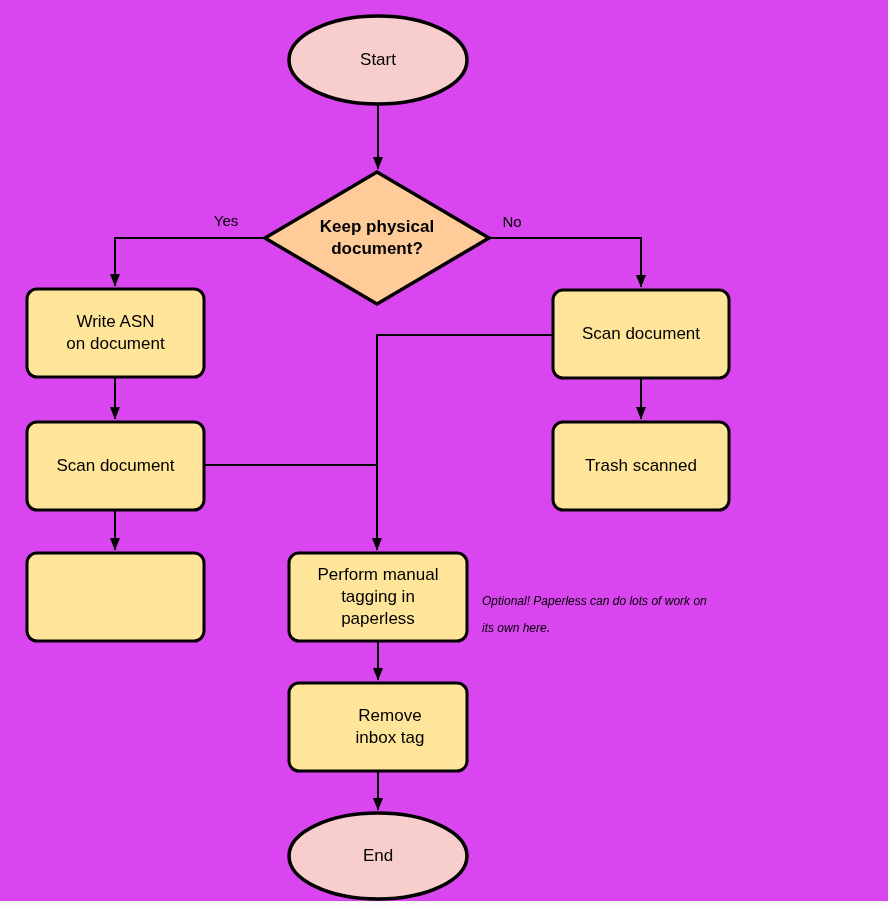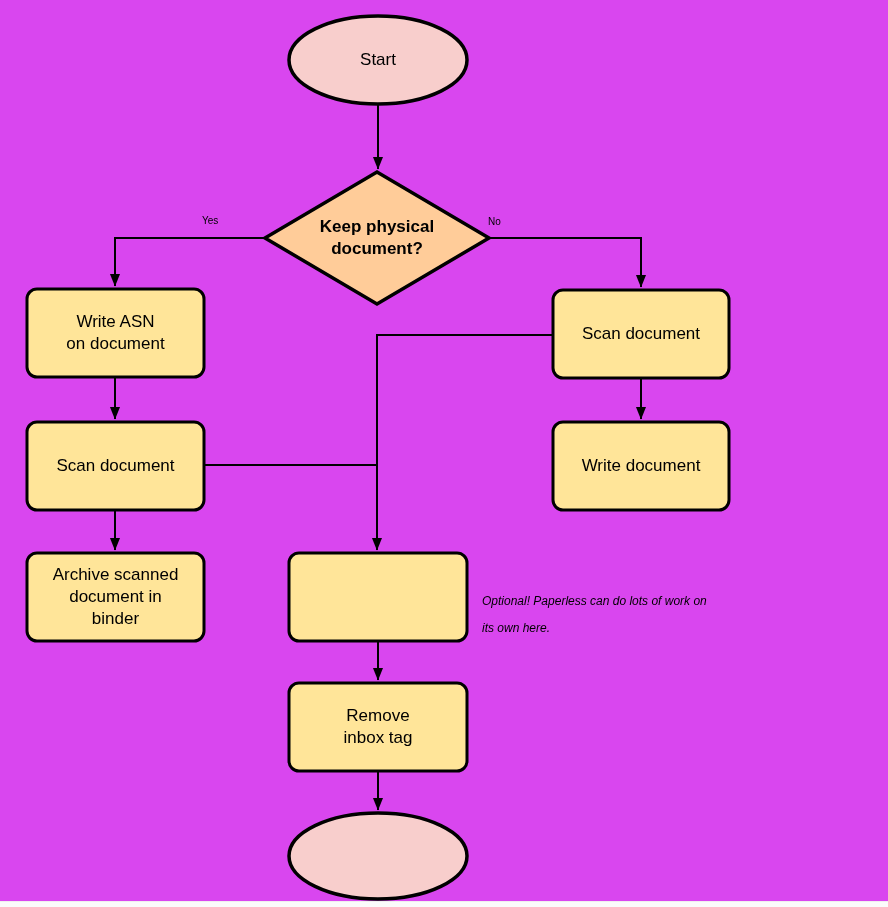--- a/index.html
+++ b/index.html
@@ -40,23 +40,24 @@
     justify-content: center;
     text-align: center;
     white-space: pre-line;
     font-size: 17px;
     line-height: 1.3;
     color: #000000;
     pointer-events: none;
   }
   .elabel {
     position: absolute;
-    font-size: 10px;
+    font-size: 15px;
     line-height: 18px;
     color: #000000;
+    text-align: center;
     white-space: nowrap;
   }
   .note {
     position: absolute;
     left: 482px;
     top: 588px;
     width: 406px;
     font-size: 12px;
     font-style: italic;
     line-height: 27px;
@@ -132,32 +133,33 @@
   <div class="nlabel" style="left:289px; top:16px; width:178px; height:88px;">Start</div>
 
   <div class="nlabel" style="left:265px; top:172px; width:224px; height:132px;font-weight:bold;">Keep physical
 document?</div>
 
   <div class="nlabel" style="left:27px; top:289px; width:177px; height:88px;border-radius:12px;">Write ASN
 on document</div>
 
   <div class="nlabel" style="left:27px; top:422px; width:177px; height:88px;">Scan document</div>
 
-  <div class="nlabel" style="left:27px; top:553px; width:177px; height:88px;">Archive scanned
-document in
-binder</div>
 
   <div class="nlabel" style="left:553px; top:290px; width:176px; height:88px;">Scan document</div>
 
-  <div class="nlabel" style="left:553px; top:422px; width:176px; height:88px;">Write document</div>
+  <div class="nlabel" style="left:553px; top:422px; width:176px; height:88px;">Trash scanned</div>
 
+  <div class="nlabel" style="left:289px; top:553px; width:178px; height:88px;">Perform manual
+tagging in
+paperless</div>
 
-  <div class="nlabel" style="left:289px; top:683px; width:178px; height:88px;">Remove
+  <div class="nlabel" style="left:289px; top:683px; width:178px; height:88px;padding-left:12px;">Remove
 inbox tag</div>
 
+  <div class="nlabel" style="left:289px; top:813px; width:178px; height:86px;">End</div>
 
   <div class="elabel" style="left:202px; top:212px; width:48px;">Yes</div>
 
   <div class="elabel" style="left:488px; top:213px; width:48px;">No</div>
 
   <div class="note">Optional! Paperless can do lots of work on
 its own here.</div>
 
   <div class="bottom-rule"></div>
   <div class="bottom-strip"></div>

